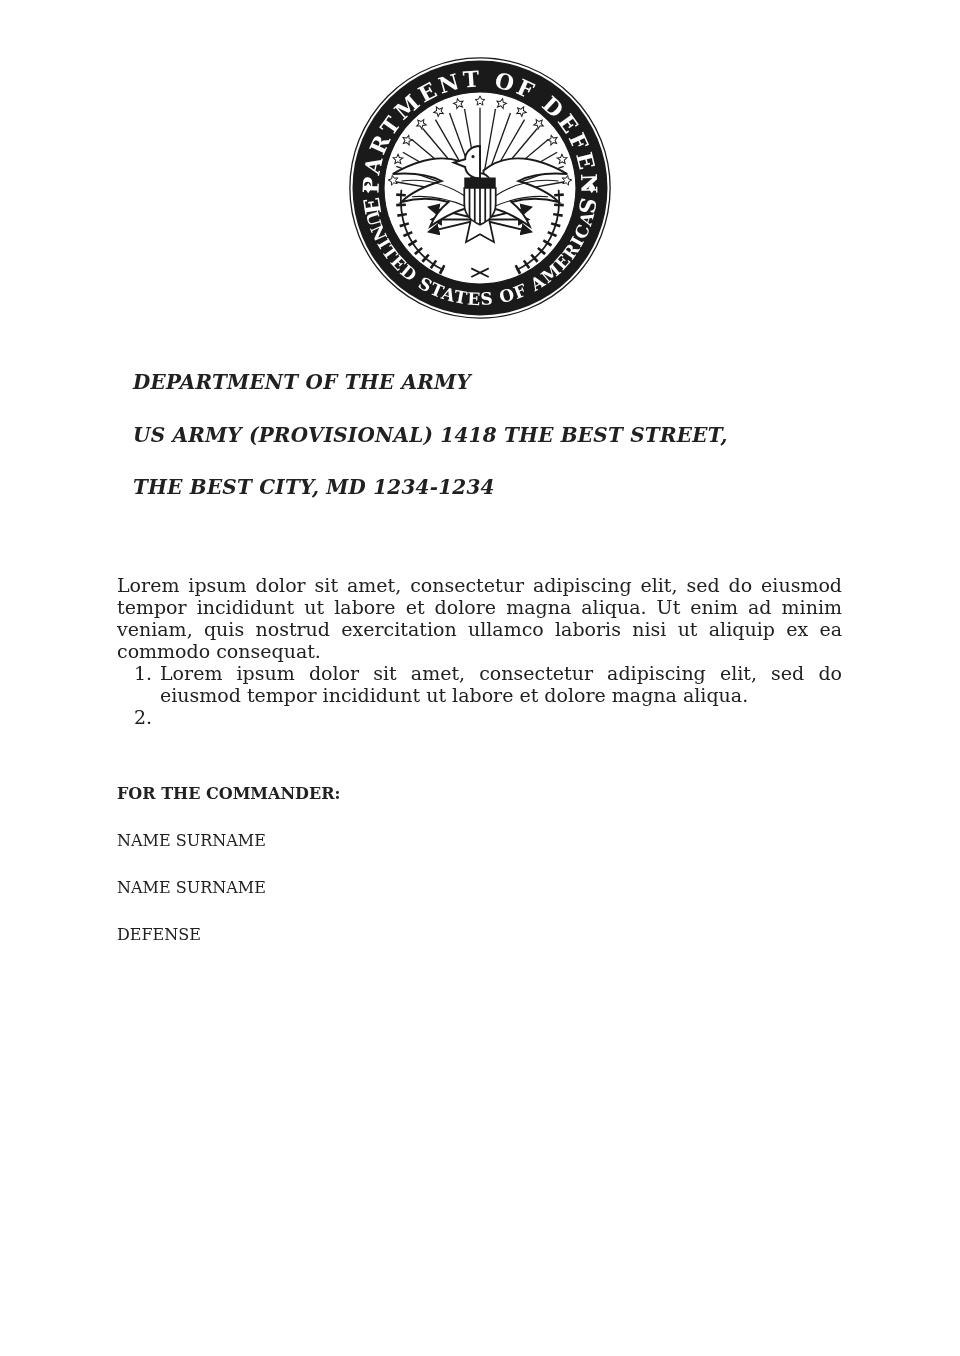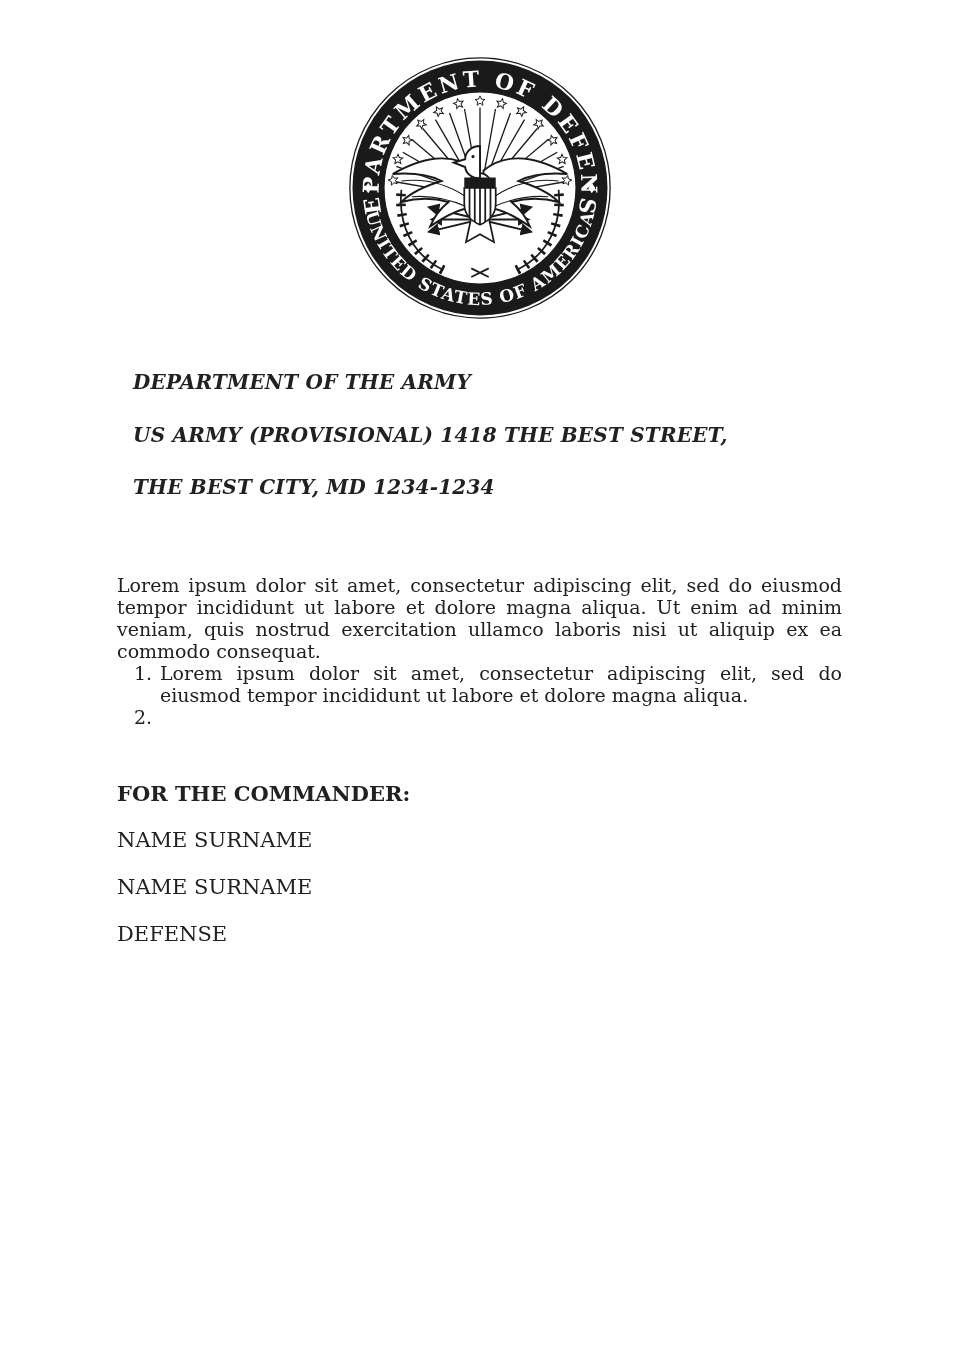--- a/index.html
+++ b/index.html
@@ -30,21 +30,21 @@
     margin: 68px 118px 0 117px;
     font-size: 19px;
     line-height: 22px;
     text-align: justify;
   }
   .content p { margin: 0; }
   .olist { list-style: none; }
   .li { position: relative; margin-left: 43px; }
   .li .num { position: absolute; left: -26px; }
 
-  .sig { margin: 64px 118px 0 117px; font-size: 21px; }
+  .sig { margin: 64px 118px 0 117px; font-size: 16px; }
   .sig p { line-height: 47px; margin: 0; }
   .sig .bold { font-weight: bold; }
 </style>
 </head>
 <body>
 
 <div class="page">
 
   <div class="seal-wrap">
     <svg viewBox="0 0 300 300" aria-hidden="true">

